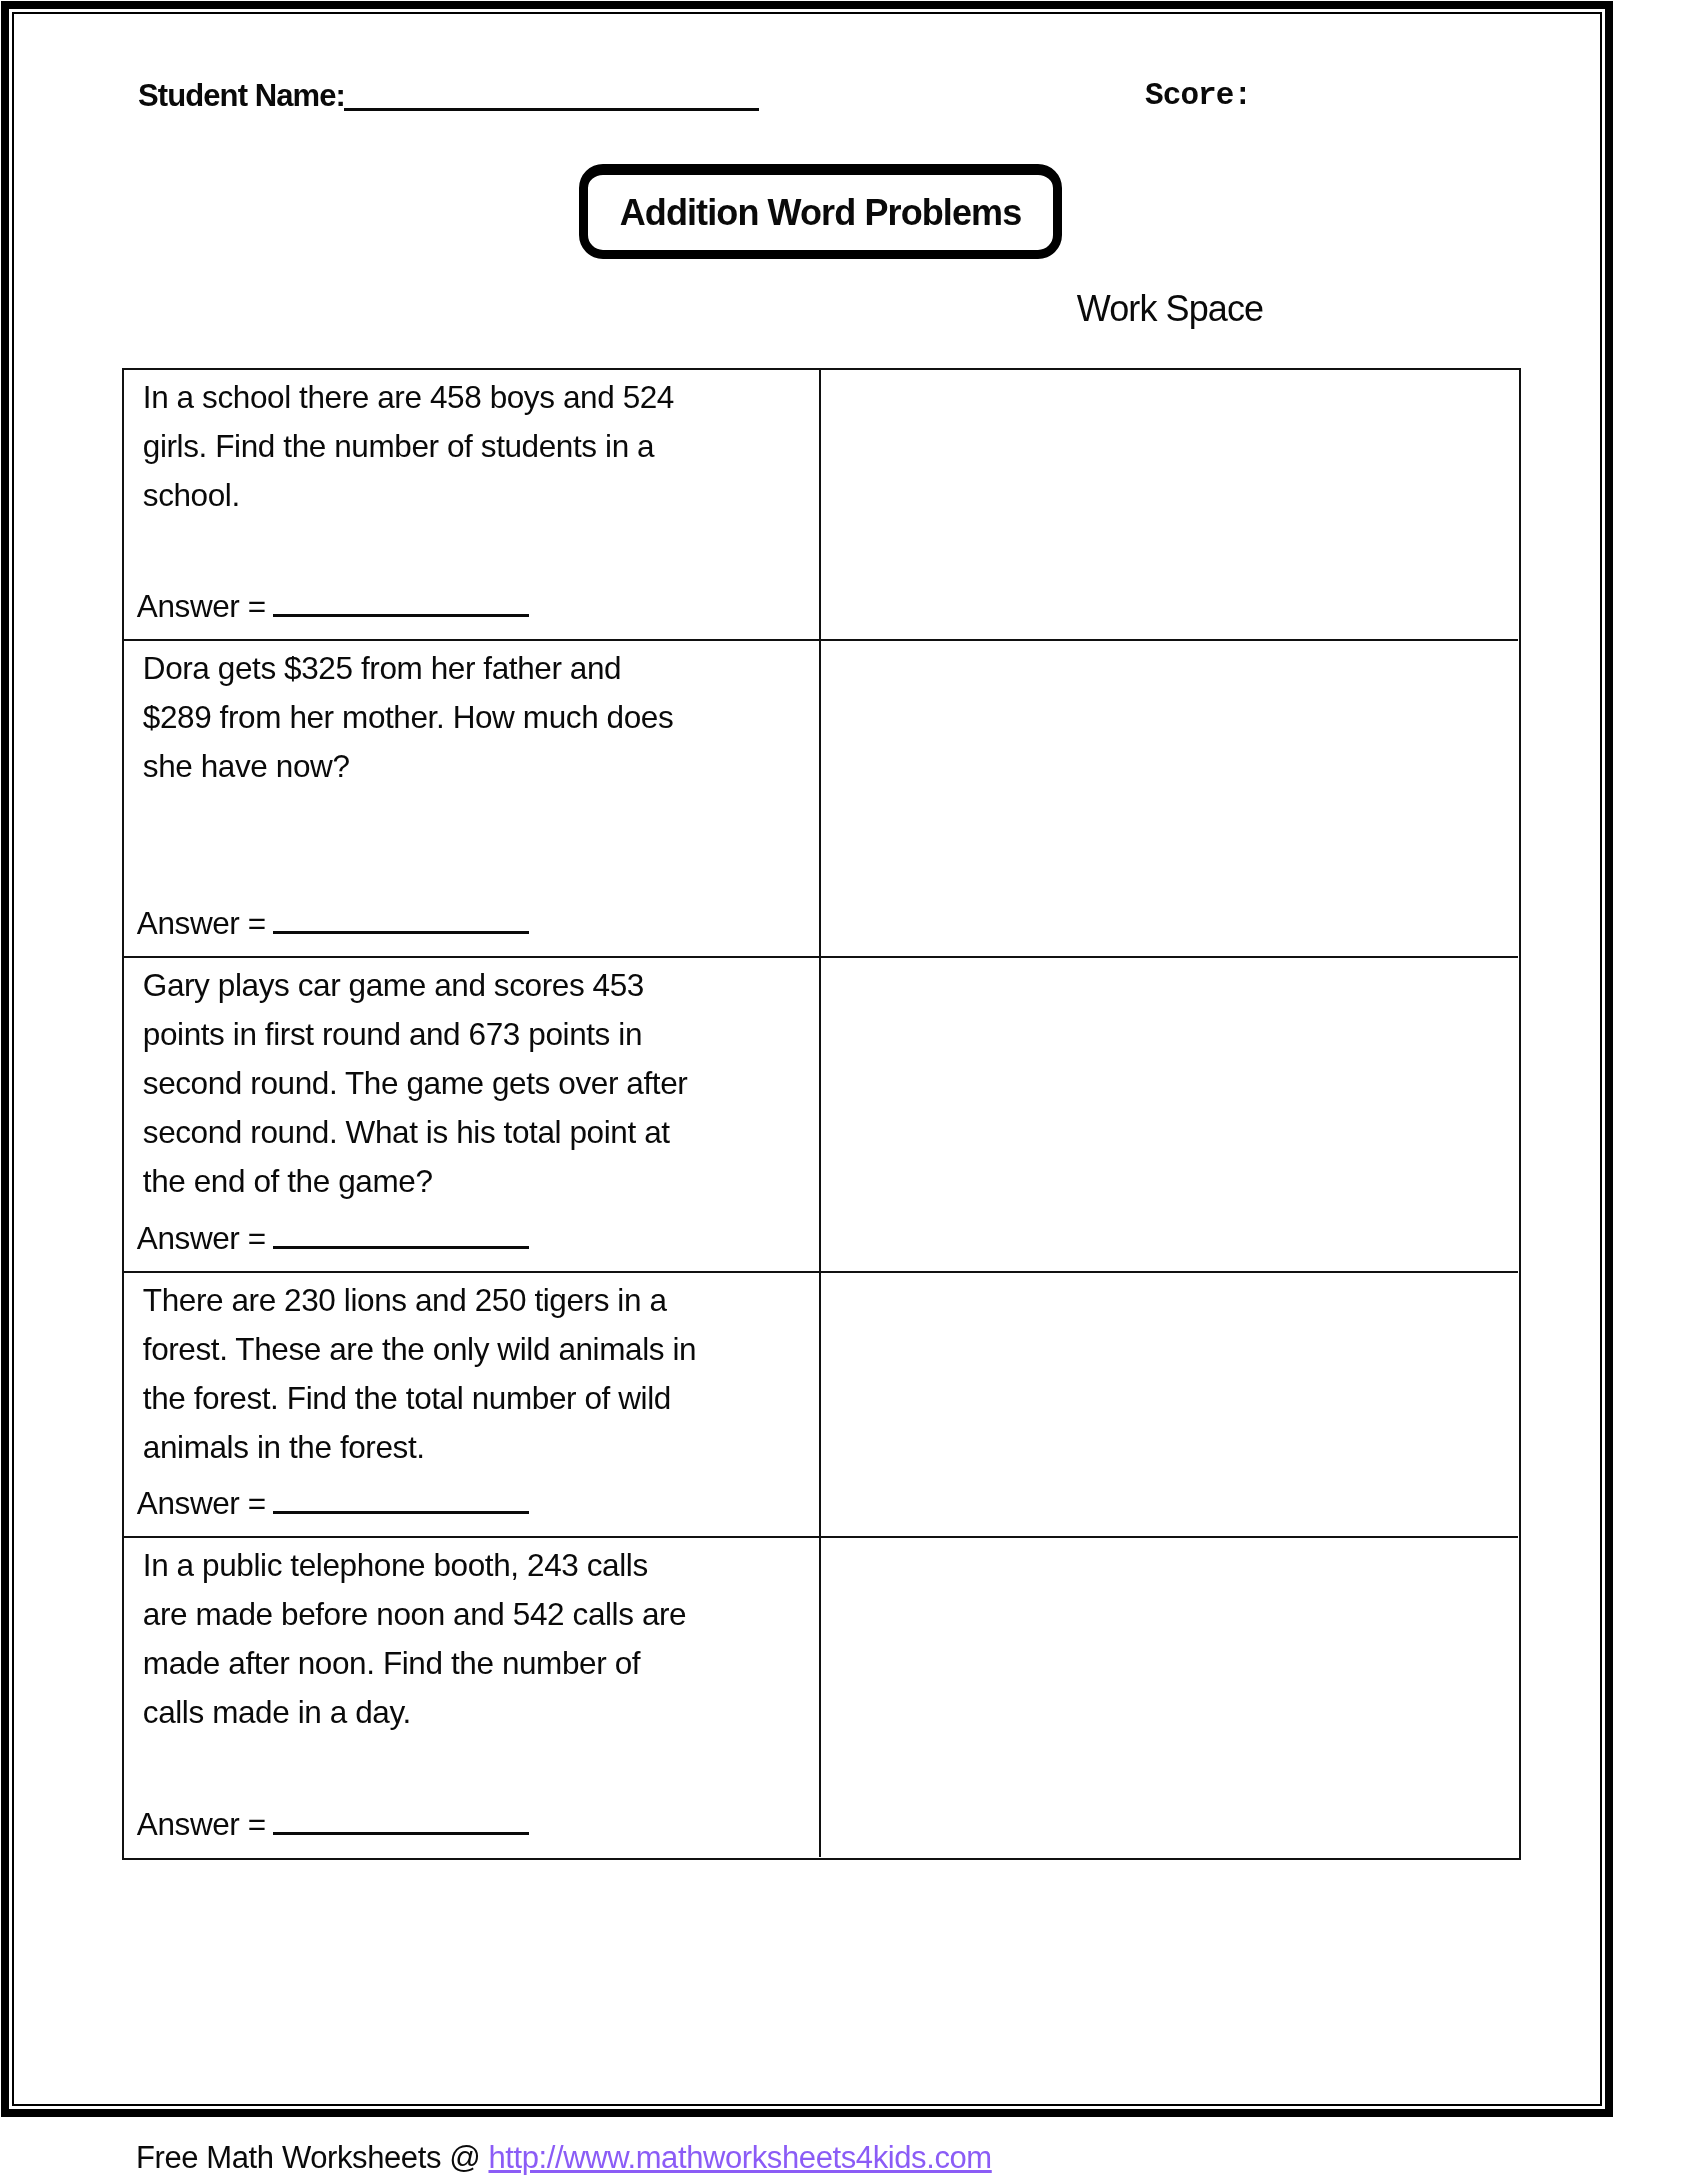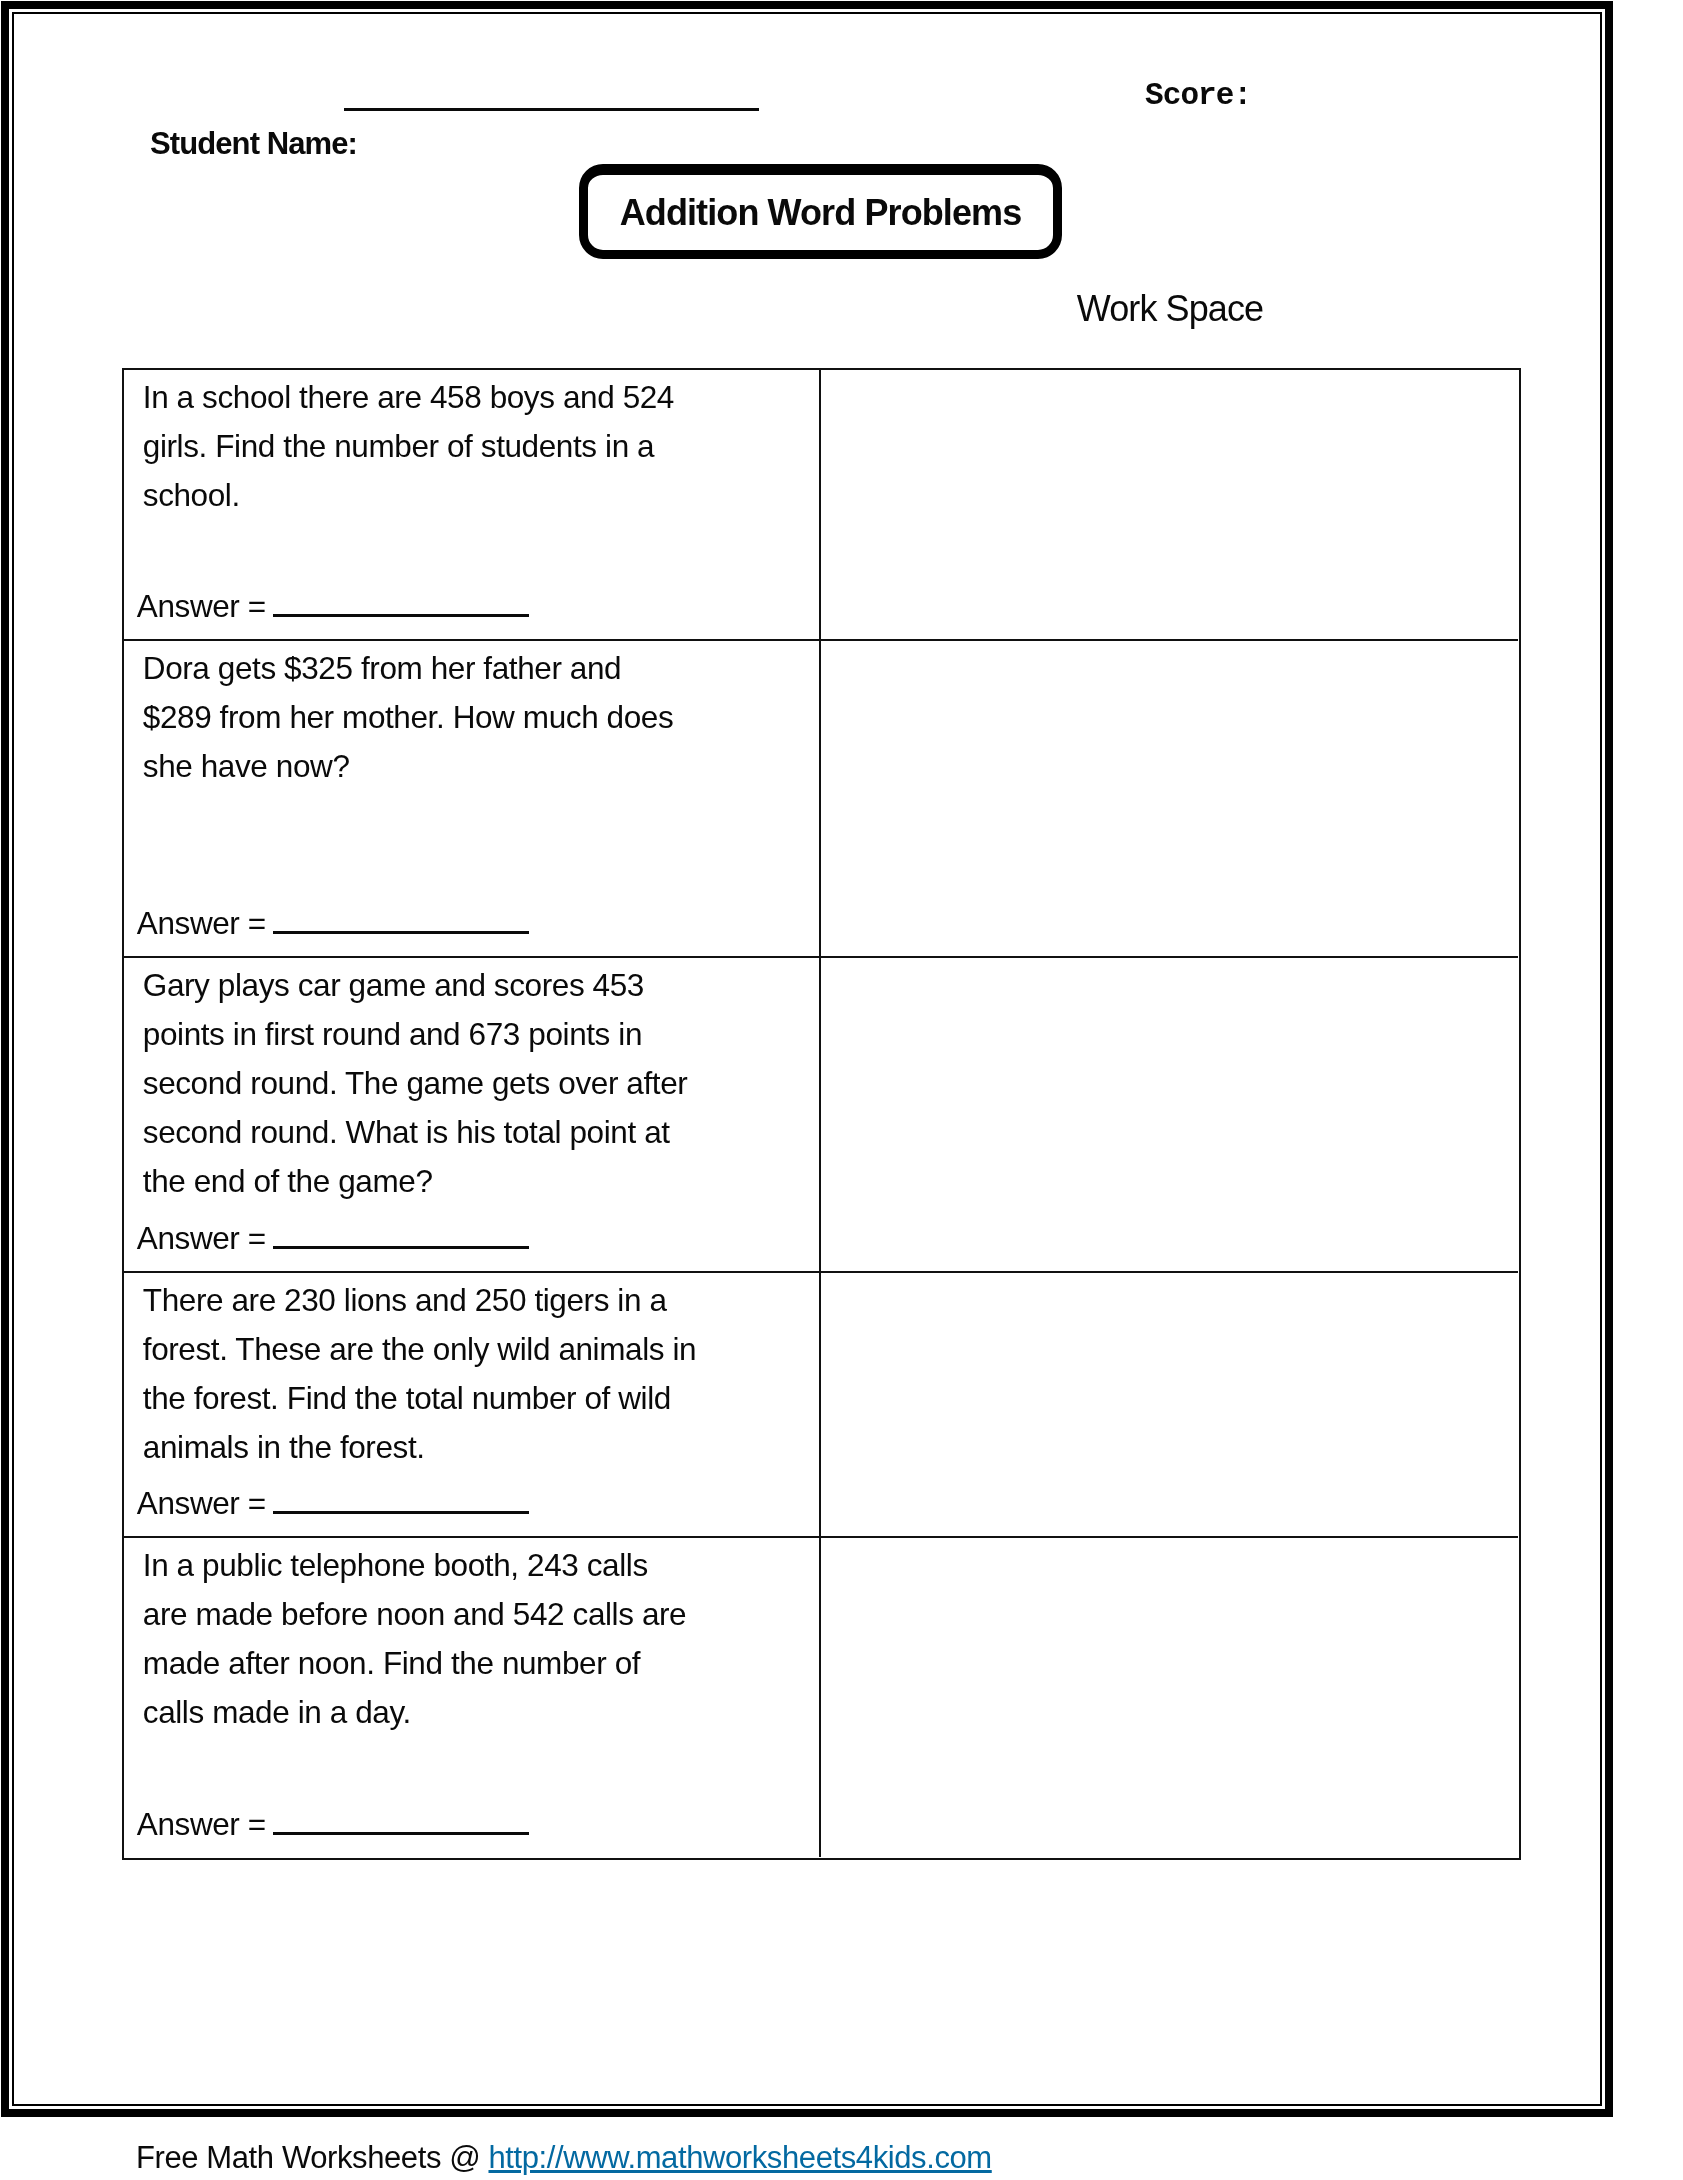--- a/index.html
+++ b/index.html
@@ -8,21 +8,21 @@
     font-family:"Liberation Sans", sans-serif; color:#0a0a0a; overflow:hidden;
   }
   
   .frame {
     position:absolute; left:0.9px; top:0.9px; width:1612px; height:2116px;
     border:8.5px solid #000; box-sizing:border-box;
   }
   .frame-inner { position:absolute; left:3.4px; top:3.4px; right:3.4px; bottom:3.4px; border:2.6px solid #000; }
 
   .student-name {
-    position:absolute; left:150px; top:78px; font-size:31px; font-weight:bold; letter-spacing:-0.9px;margin-top:48px;
+    position:absolute; left:138px; top:78px; font-size:31px; font-weight:bold; letter-spacing:-0.9px;
   }
   .name-line {
     position:absolute; left:344px; top:84px; width:415px; height:24px;
     border-bottom:3.4px solid #0a0a0a;
   }
   .score-label {
     position:absolute; left:1145px; top:78px; font-size:31px; font-weight:bold; letter-spacing:-0.9px;font-family:Liberation Mono, monospace;
   }
 
   .title-box {
@@ -127,17 +127,17 @@
 made after noon. Find the number of
 calls made in a day.</div>
       <div class="answer-row"><span>Answer =</span><span class="answer-line"></span></div>
     </div>
     <div class="cell"></div>
 
   </div>
 
   <div class="footer">
     <span>Free Math Worksheets @</span>
-    <a href="#" style="color: #0369a1;">http://www.mathworksheets4kids.com</a>
+    <a href="#" style="color: #8b5cf6;">http://www.mathworksheets4kids.com</a>
   </div>
 
 </div>
 
 
 </body></html>

